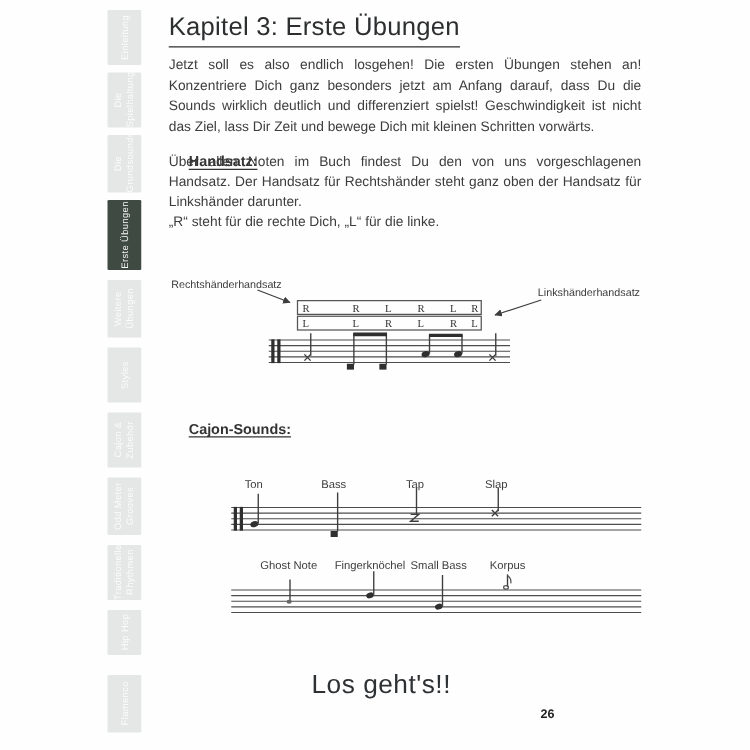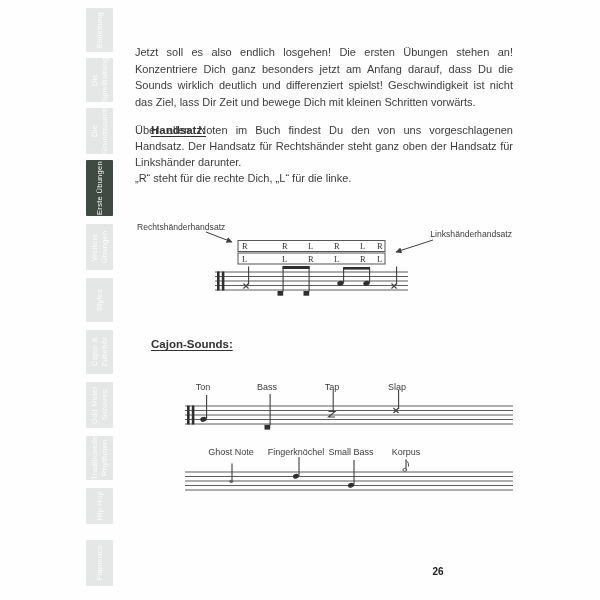--- a/index.html
+++ b/index.html
@@ -98,20 +98,21 @@
     <div class="tab" style="top:488px;height:36px">
         <span class="vlabel">Hip Hop</span>
       </div>
     <div class="tab" style="top:540px;height:46px">
         <span class="vlabel">Flamenco</span>
       </div>
   </nav>
 
   <main class="content">
 
+    <h1 class="page-title"><span>Kapitel 3: Erste Übungen</span></h1>
 
     <p class="para p-intro">Jetzt soll es also endlich losgehen! Die ersten Übungen stehen an! Konzentriere Dich ganz besonders jetzt am Anfang darauf, dass Du die Sounds wirklich deutlich und differenziert spielst! Geschwindigkeit ist nicht das Ziel, lass Dir Zeit und bewege Dich mit kleinen Schritten vorwärts.</p>
 
     <h2 class="sec-head h-handsatz">Handsatz:</h2>
 
     <div class="hs-text">
       <p>Über allen Noten im Buch findest Du den von uns vorgeschlagenen Handsatz. Der Handsatz für Rechtshänder steht ganz oben der Handsatz für Linkshänder darunter.</p>
       <p>„R“ steht für die rechte Dich, „L“ für die linke.</p>
     </div>
 
@@ -249,16 +250,17 @@
         <line class="stem" x1="354" y1="484.8" x2="354" y2="460"></line>
       </g>
 
       <g>
         <line class="stem" x1="406" y1="459.5" x2="406" y2="469.5"></line>
         <path d="M406 460.5 q3.4 2.2 2.6 6.2" stroke="#555" stroke-width="1" fill="none"></path>
         <ellipse cx="404.8" cy="469.9" rx="1.9" ry="1.4" fill="none" stroke="#555" stroke-width="1"></ellipse>
       </g>
     </svg>
 
+    <div class="closing">Los geht's!!</div>
     <div class="page-num">26</div>
 
   </main>
 </div>
 
 </body></html>

